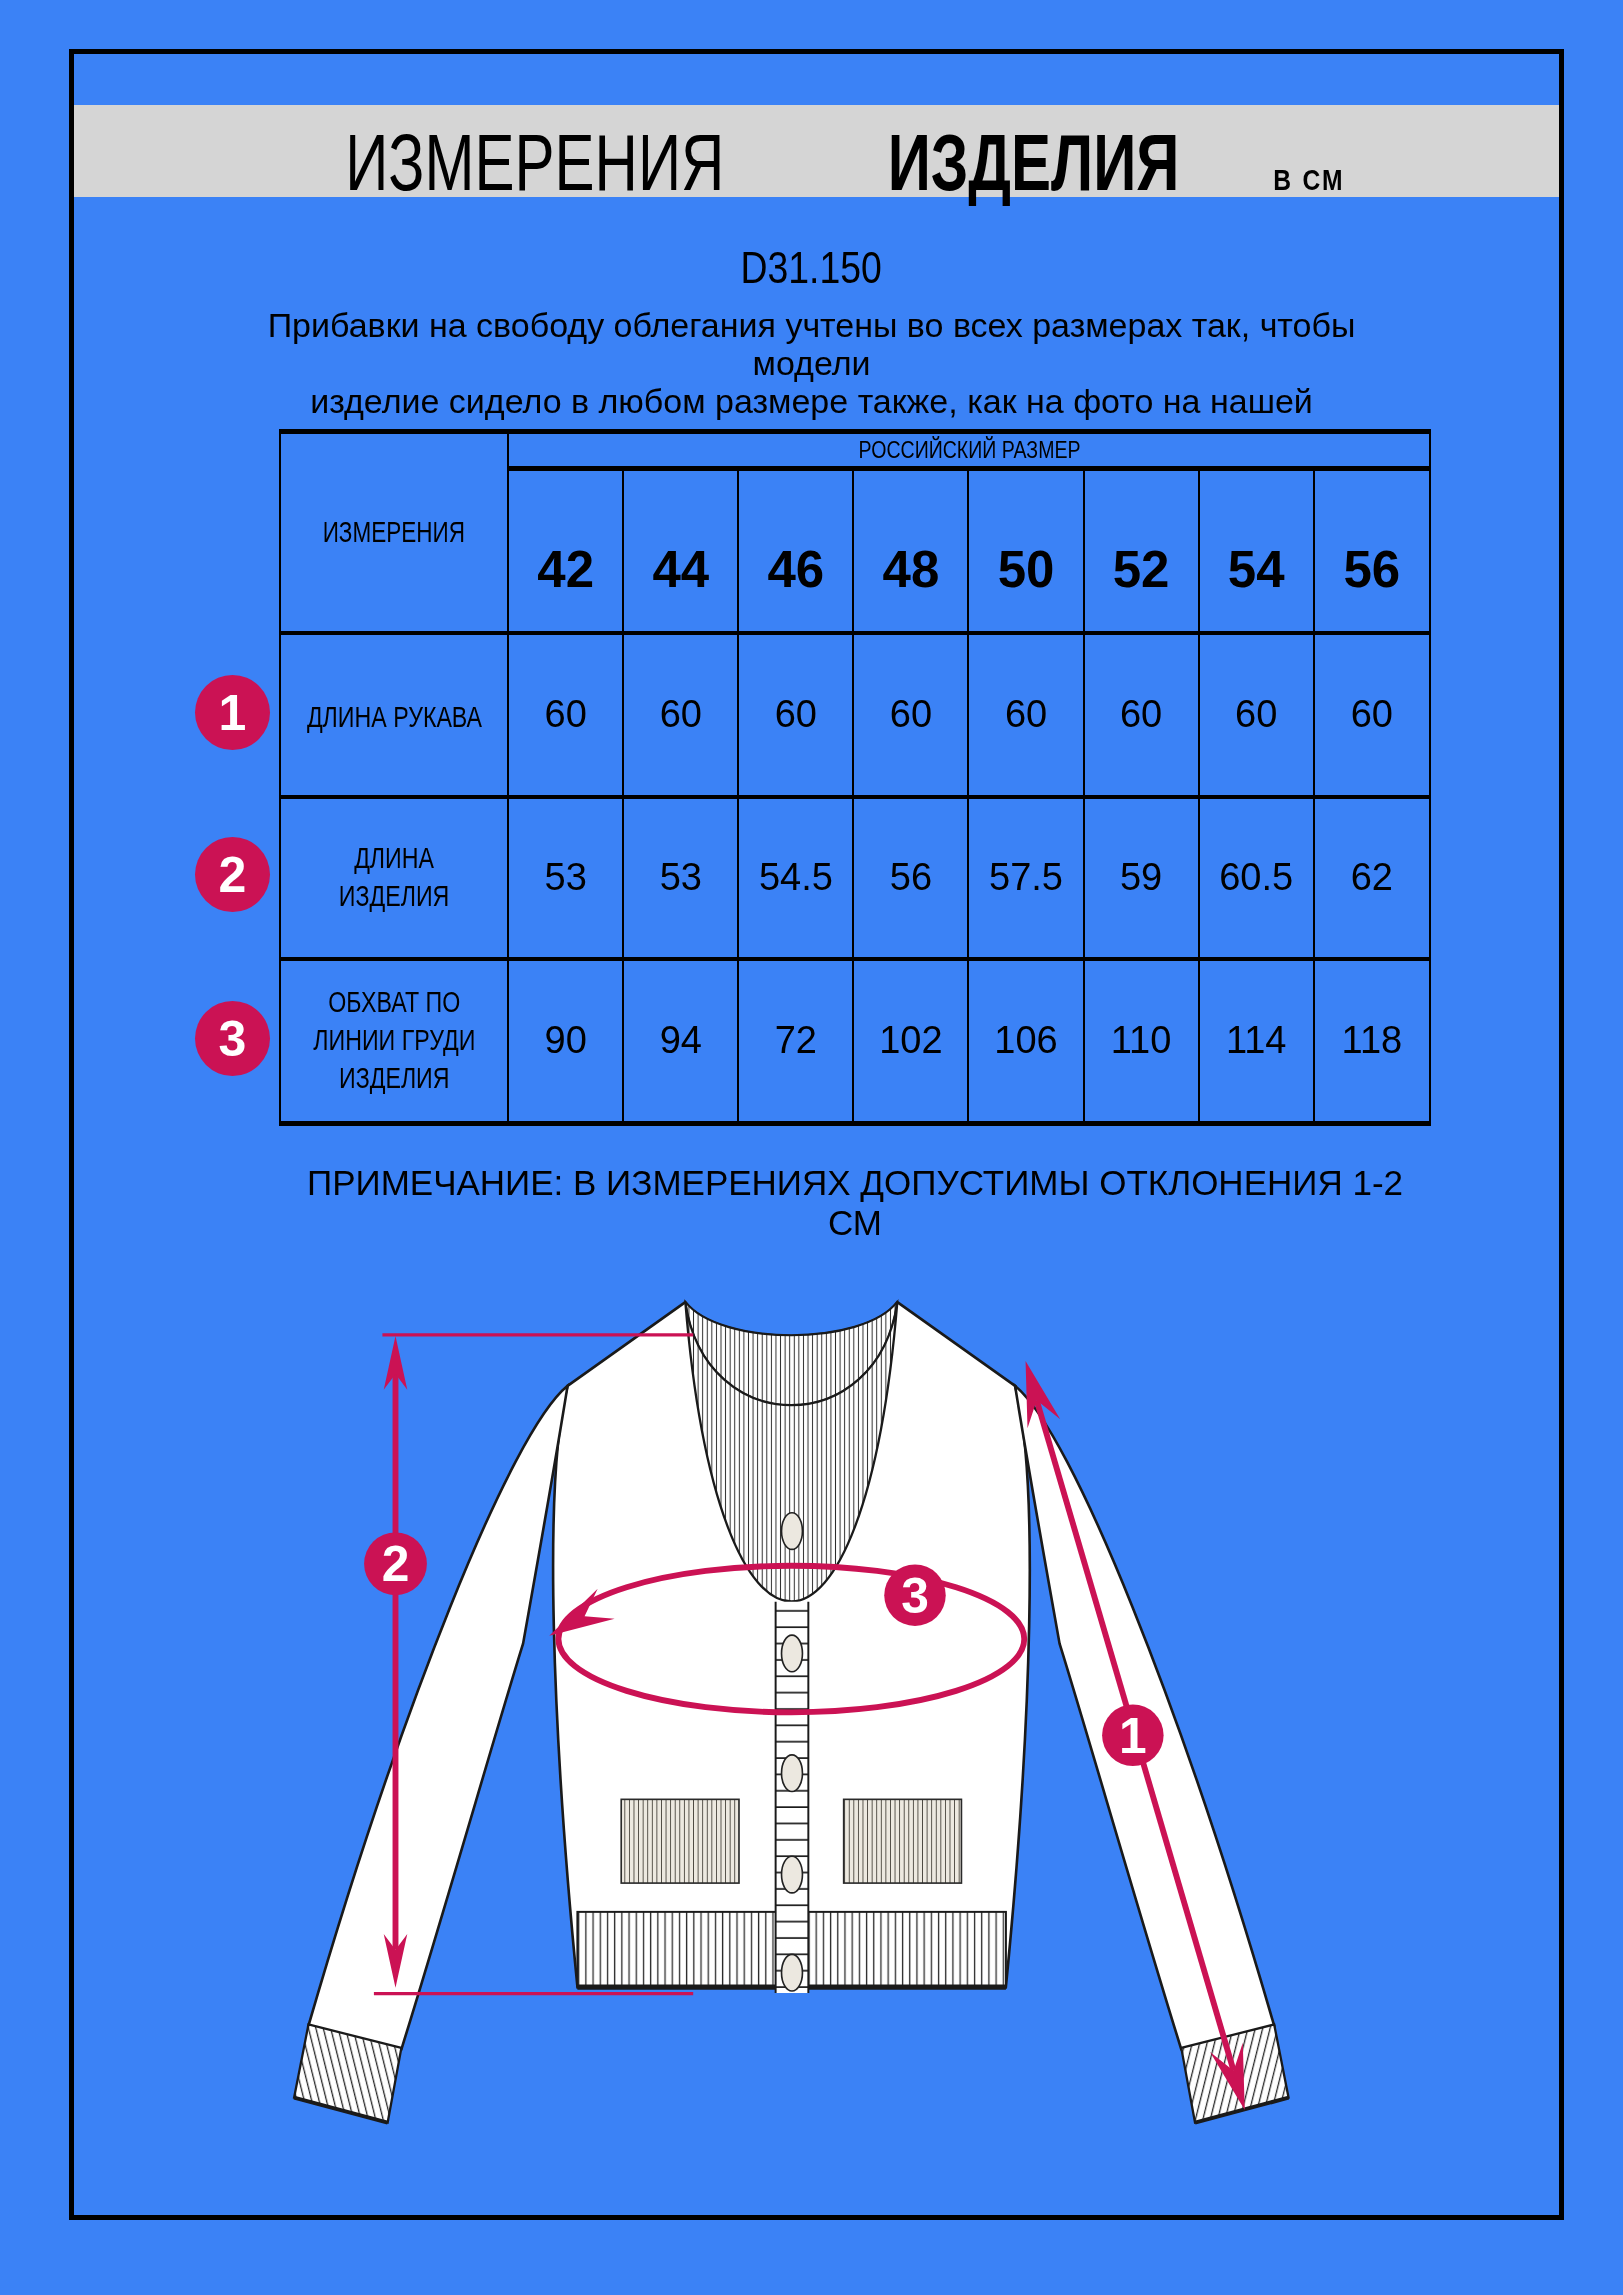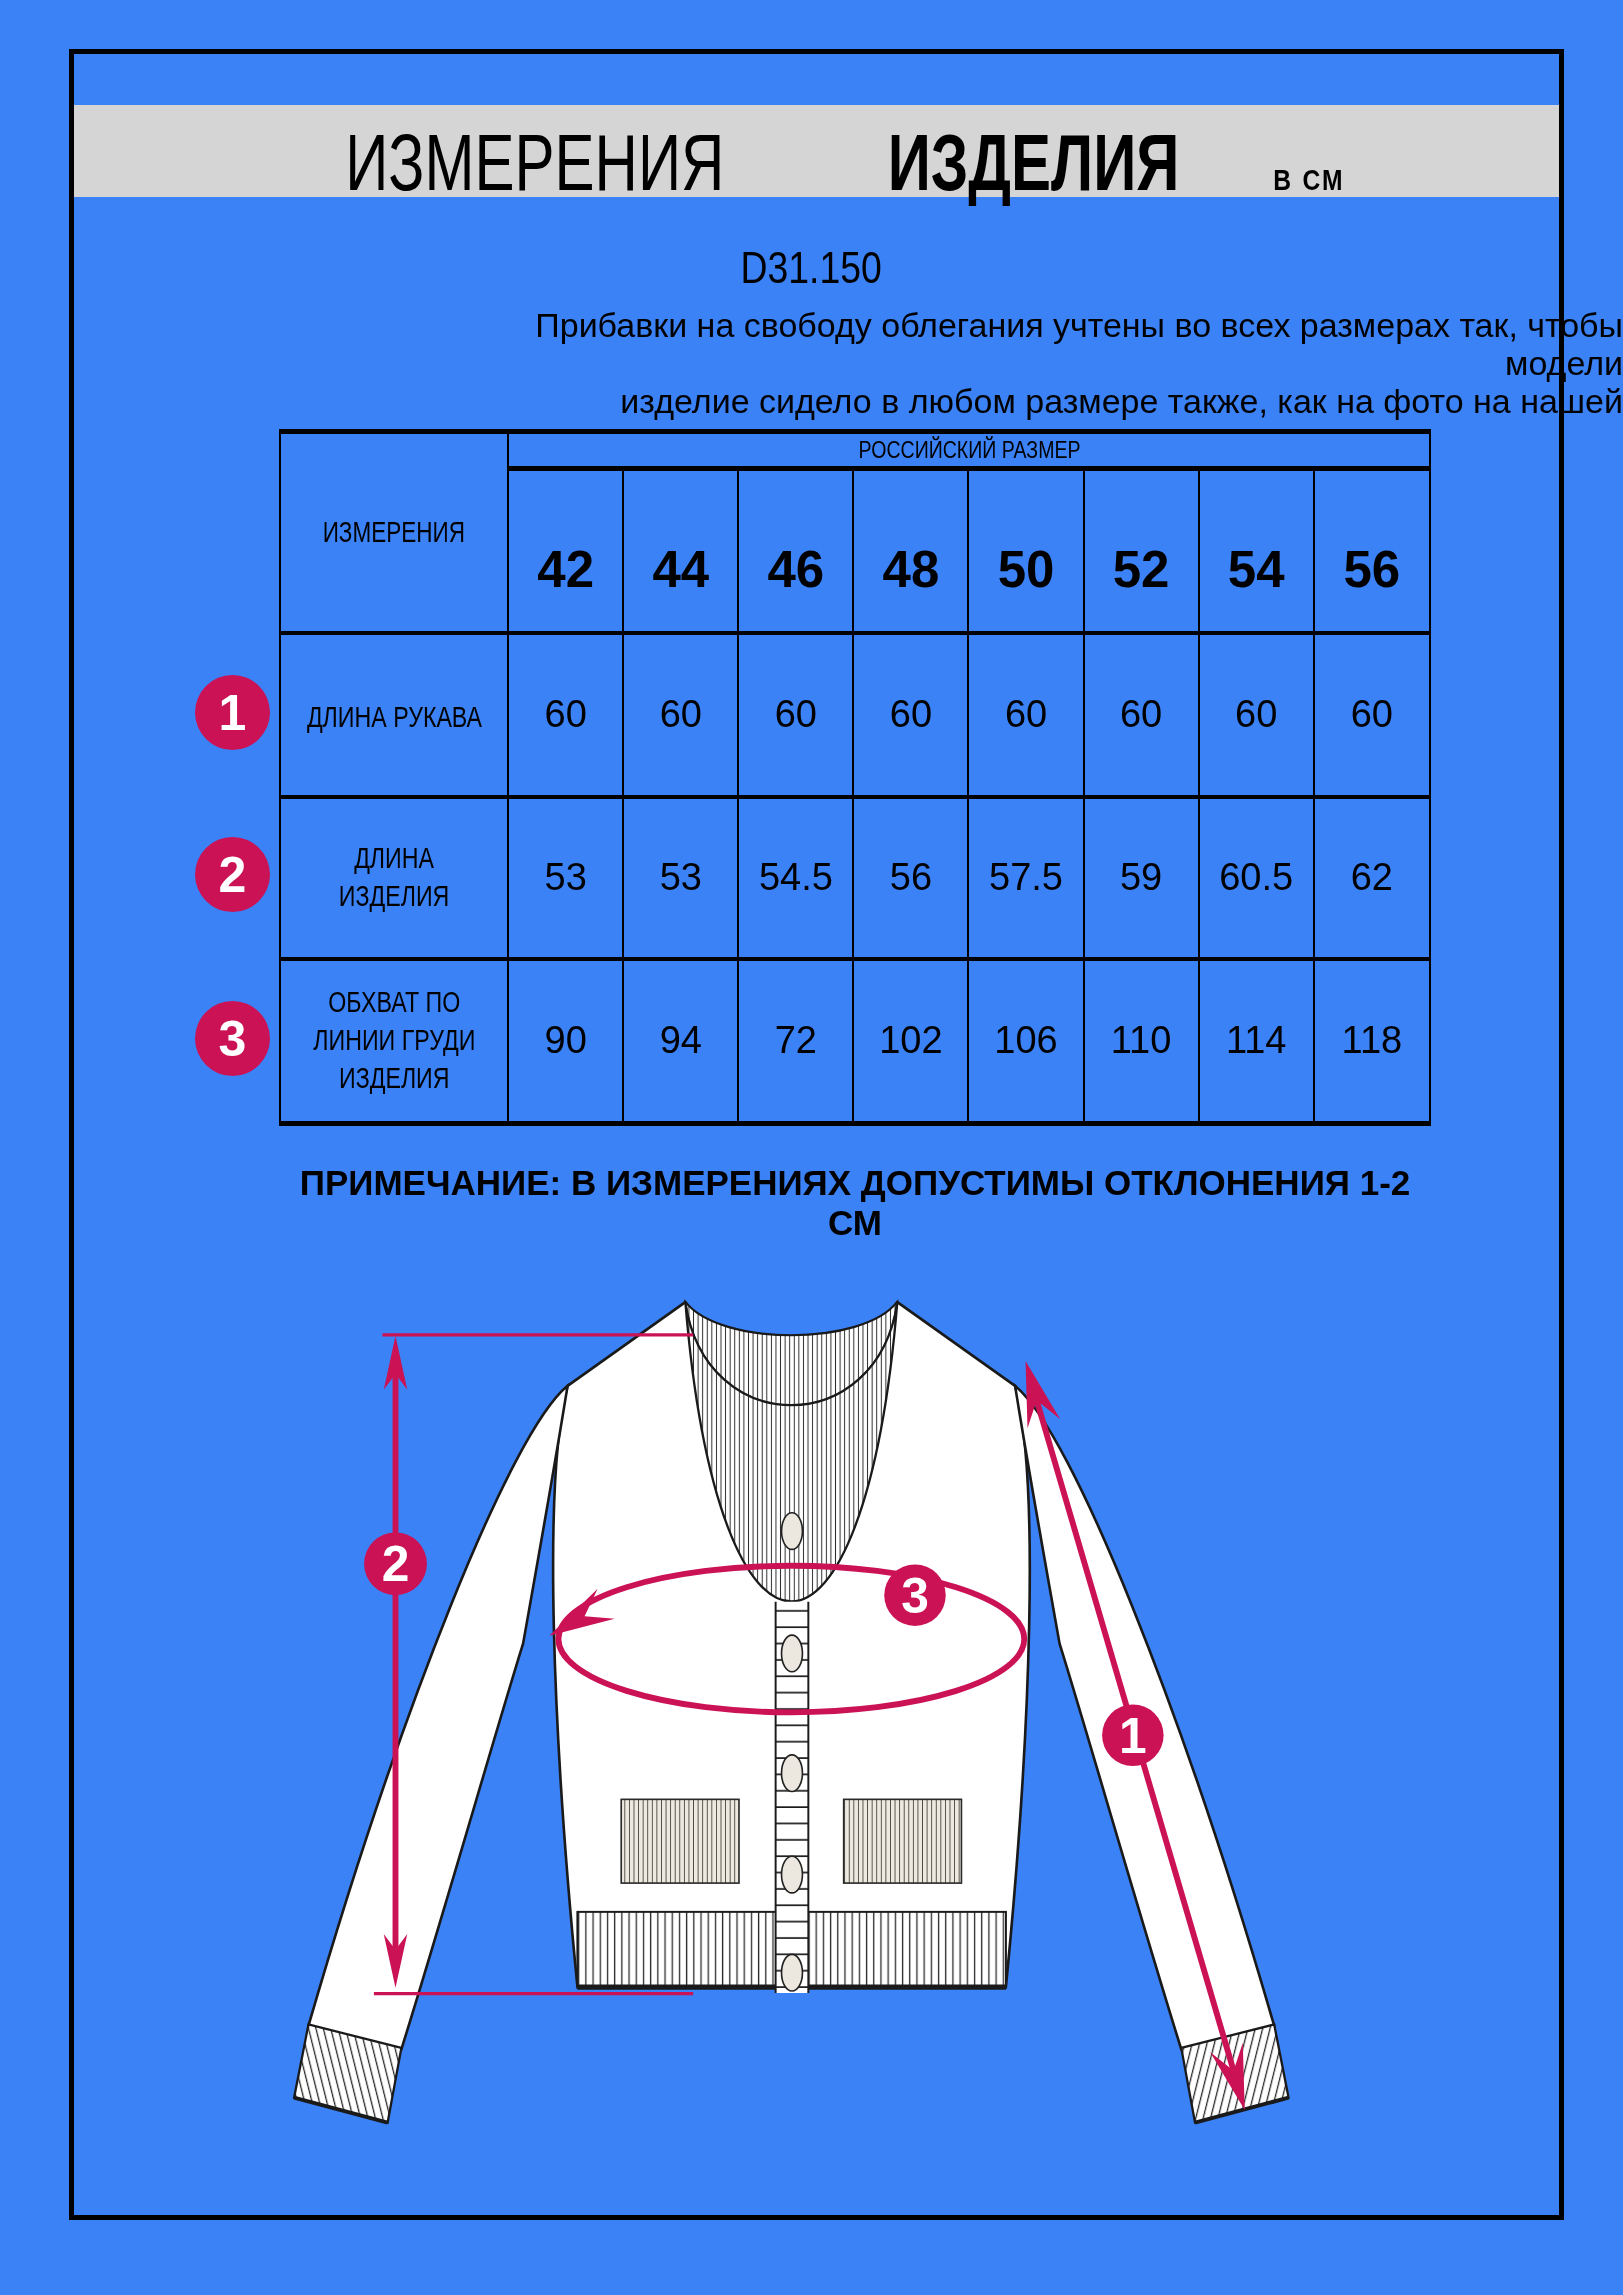--- a/index.html
+++ b/index.html
@@ -9,22 +9,22 @@
          border:5.2px solid #000;box-sizing:border-box;}
   .titlebar{position:absolute;left:74px;top:105px;width:1485px;height:92px;
             display:flex;justify-content:center;align-items:baseline;padding-top:11.8px;box-sizing:border-box;}
   .t1{font-size:80px;font-weight:400;}
   .t2{font-size:80px;font-weight:700;margin-left:51px;}
   .t3{font-size:29px;font-weight:700;margin-left:39px;letter-spacing:2.6px;}
   .cx75{display:inline-block;transform:scaleX(0.75);transform-origin:50% 100%;white-space:nowrap;}
   .cx8{display:inline-block;transform:scaleX(0.80);transform-origin:50% 50%;}
   .cx85{display:inline-block;transform:scaleX(0.85);transform-origin:50% 100%;white-space:nowrap;}
   .code{position:absolute;left:0;top:243px;width:1623px;text-align:center;font-size:44px;}
-  .desc{position:absolute;left:0;top:306px;width:1623px;text-align:right;font-size:34px;line-height:38px;}
-  .note{position:absolute;left:279px;top:1163px;width:1152px;text-align:center;font-size:35px;font-weight:700;}
+  .desc{position:absolute;left:0;top:306px;width:1623px;text-align:center;font-size:34px;line-height:38px;}
+  .note{position:absolute;left:279px;top:1163px;width:1152px;text-align:center;font-size:35px;font-weight:400;}
 
   table.tbl{position:absolute;left:279px;top:429px;width:1152px;table-layout:fixed;
             border-collapse:collapse;border:2px solid #000;border-top:5.2px solid #000;border-bottom:5.9px solid #000;}
   table.tbl td{border-left:2px solid #000;border-right:2px solid #000;text-align:center;vertical-align:middle;padding:0;}
   tr.grow{height:37px;}
   tr.srow{height:164px;}
   tr.drow1{height:164px;} tr.drow2{height:162px;margin-top:36px;} tr.drow3{height:165px;}
   tr.srow td{border-top:5.2px solid #000;padding-top:38px;font-size:51px;font-weight:700;}
   tr.drow1 td, tr.drow2 td, tr.drow3 td{border-top:4.6px solid #000;font-size:38px;}
   td.corner{font-size:30px;}

